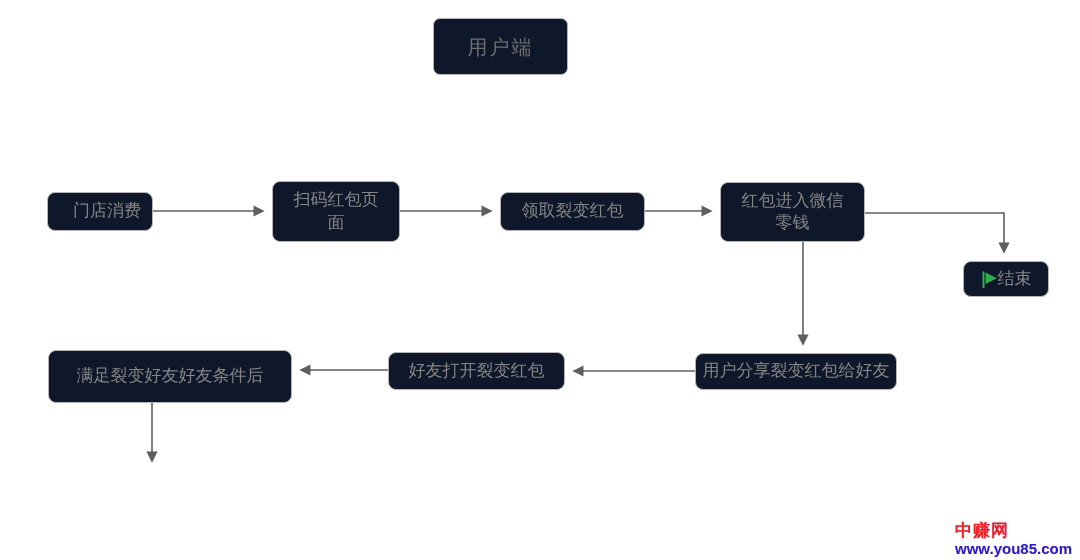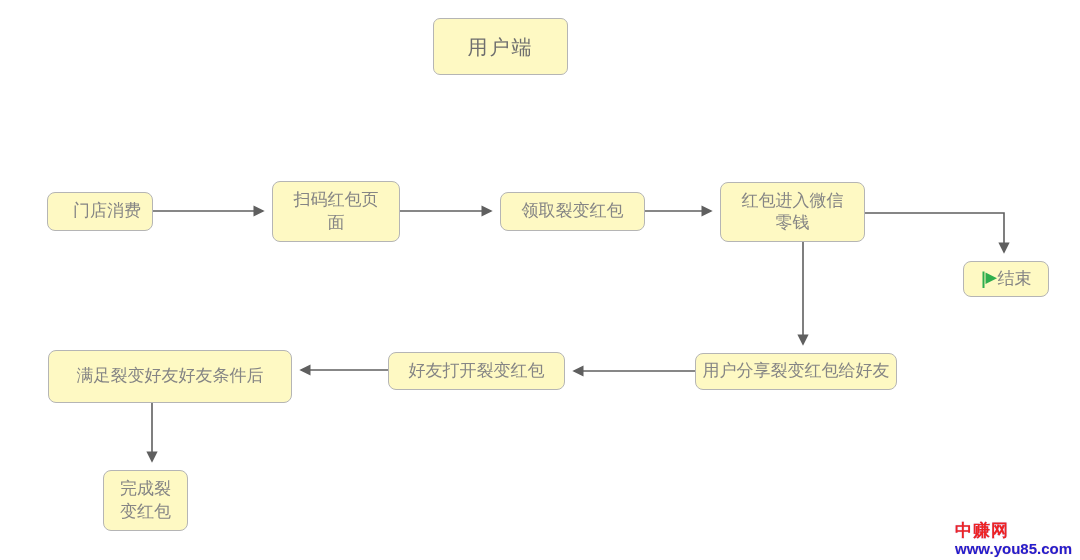--- a/index.html
+++ b/index.html
@@ -3,21 +3,21 @@
 <meta charset="utf-8">
 <style>
   html,body{margin:0;padding:0;background:#ffffff;}
   .canvas{
     position:relative;width:1080px;height:560px;background:#ffffff;
     font-family:"Liberation Sans","DejaVu Sans",sans-serif;overflow:hidden;
   }
   .arrow-layer{position:absolute;left:0;top:0;width:1080px;height:560px;z-index:1;}
   .node{
     position:absolute;z-index:2;display:flex;align-items:center;justify-content:center;
-    background:#fef9c3;border:1.5px solid #b5b5b5;border-radius:8px;
+    background:#0f172a;border:1.5px solid #b5b5b5;border-radius:8px;
     color:#858585;font-size:17px;line-height:1.3;text-align:center;
     white-space:pre-line;box-sizing:border-box;padding:2px 6px;
   }
   .node-title{font-size:20px;color:#6e6e6e;border-radius:7px;letter-spacing:2px;}
   .node-end{}
   .flag{width:17px;height:19px;flex:0 0 auto;}
   
   .n-user      {left:433px;top:18px; width:135px;height:57px;}
   .n-store     {left:47px; top:192px;width:106px;height:39px;padding-left:20px;}
   .n-scan      {left:272px;top:181px;width:128px;height:61px;}
@@ -94,23 +94,19 @@
   </div>
 
   <div class="node n-open">
     <span>好友打开裂变红包</span>
   </div>
 
   <div class="node n-condition">
     <span>满足裂变好友好友条件后</span>
   </div>
 
-  <div class="node n-complete">
-    <span>完成裂
-变红包</span>
-  </div>
 
   <div class="watermark">
     <span class="wm-name" style="color: rgb(238, 34, 34);">中赚网</span>
     <span class="wm-url" style="color: rgb(31, 31, 208);">www.you85.com</span>
   </div>
 
 </div>
 
 </body></html>

